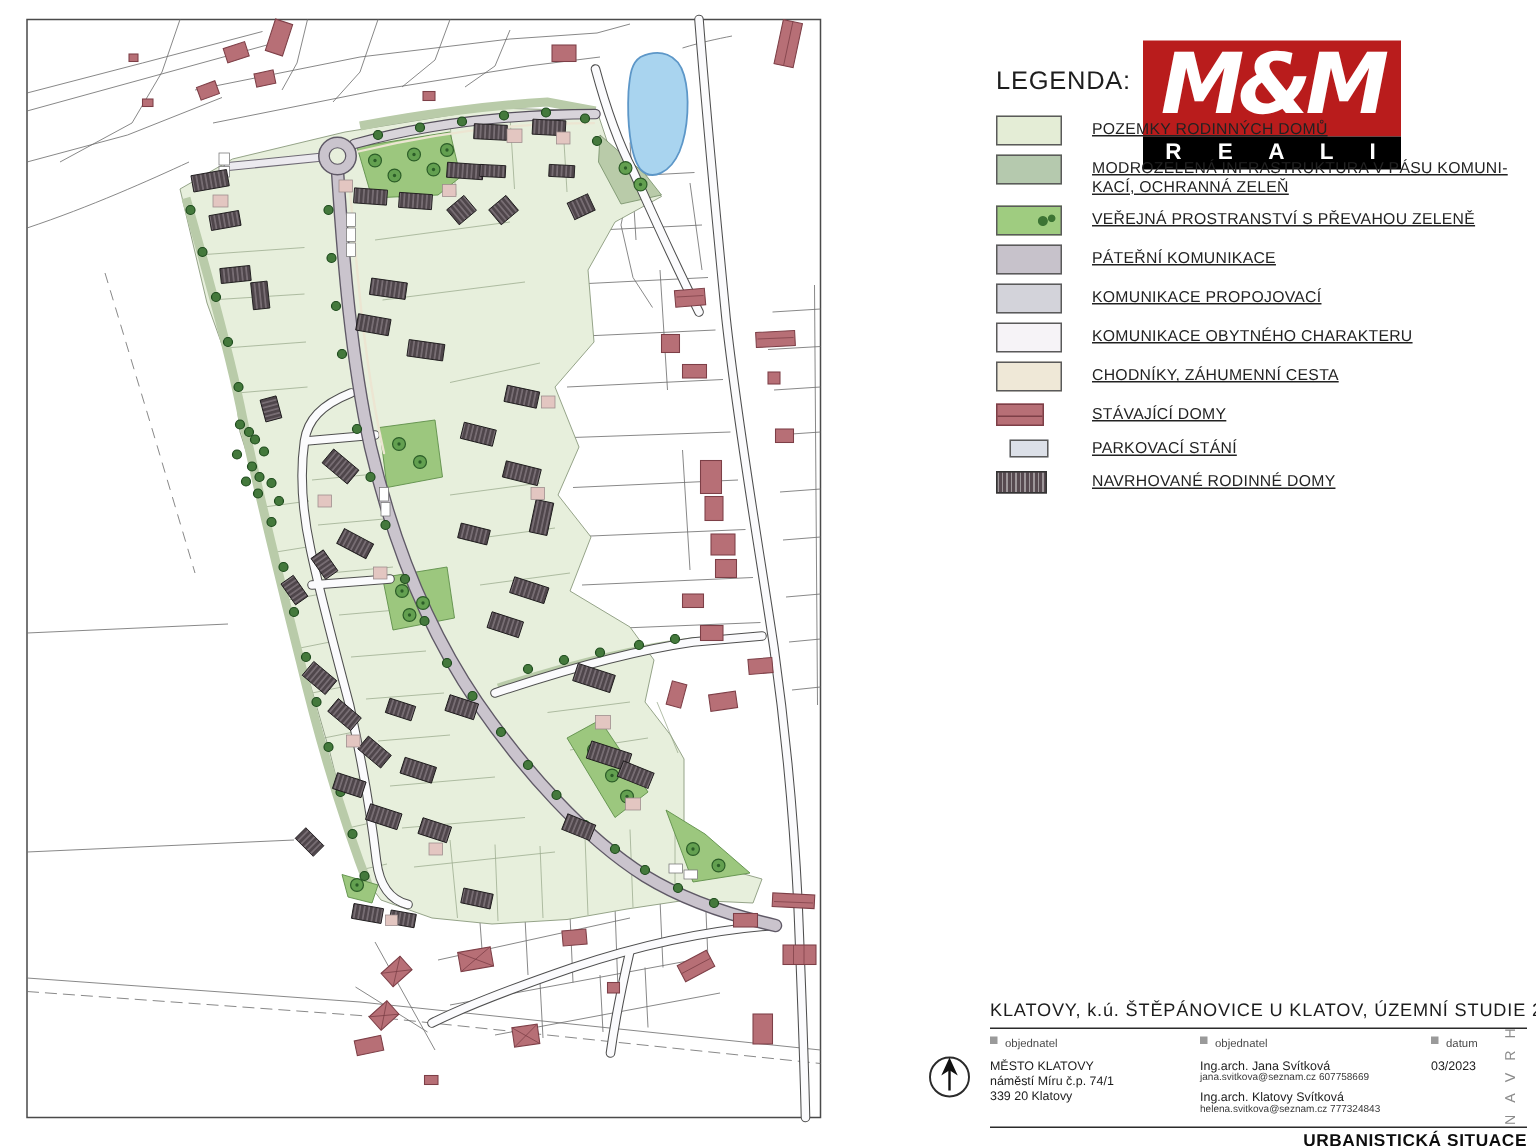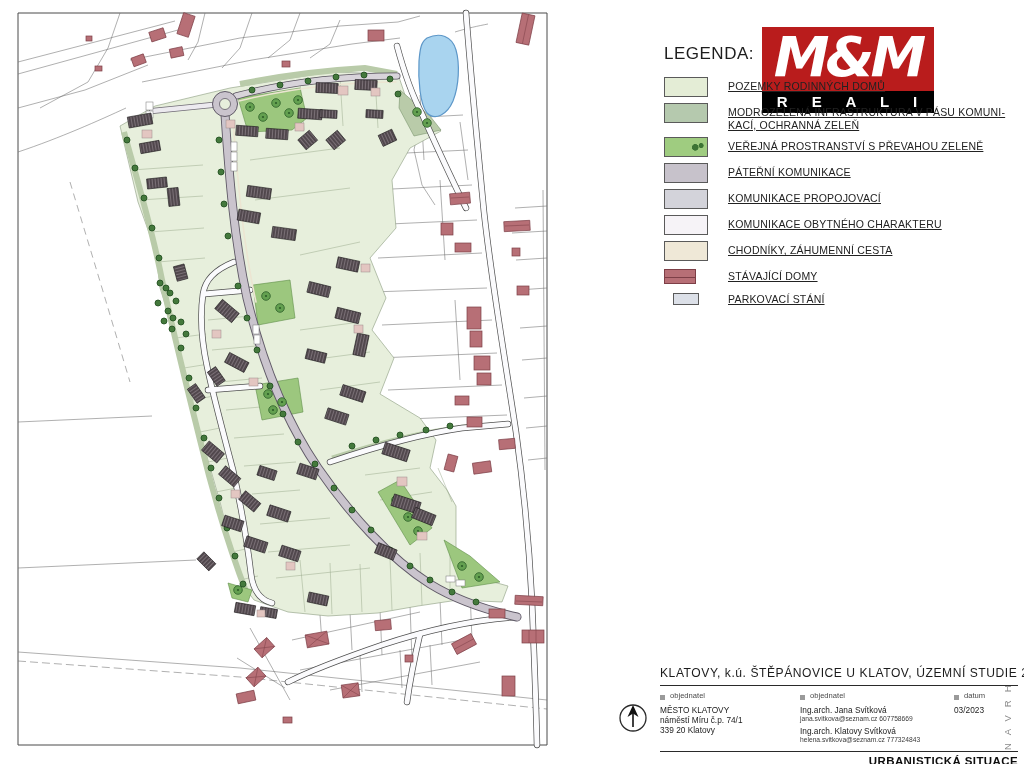--- a/index.html
+++ b/index.html
@@ -28,21 +28,21 @@
   .logo-mm{height:64px;color:#fff;font-weight:bold;font-style:italic;font-size:56px;line-height:60px;
       text-align:center;letter-spacing:-4px;font-family:"DejaVu Sans", sans-serif;}
   .logo-re{height:22px;color:#fff;font-weight:bold;font-size:15px;line-height:22px;text-align:center;letter-spacing:10px;padding-left:8px;box-sizing:border-box;}
   
   .tblock{position:absolute;left:660px;top:666px;width:358px;color:#1c1c1c;}
   .tb-title{font-size:12.1px;letter-spacing:.55px;white-space:nowrap;padding-bottom:5px;border-bottom:1.3px solid #2a2a2a;}
   .tb-cols{display:flex;padding-top:5px;}
   .tb-col1{width:140px;flex:none;}
   .tb-col2{flex:1;}
   .tb-col3{width:64px;flex:none;}
-  .tb-label{font-size:7.6px;color:#4a4a4a;display:flex;align-items:flex-end;margin-bottom:5px;}
+  .tb-label{font-size:7.6px;color:#4a4a4a;display:flex;align-items:flex-start;margin-bottom:5px;}
   .sq{width:5px;height:5px;background:#9a9a9a;display:inline-block;margin-right:5px;flex:none;}
   .tb-line{font-size:8.3px;line-height:10px;}
   .tb-contact{font-size:6.7px;color:#3a3a3a;line-height:8.5px;margin-bottom:2.5px;}
   .tb-foot{border-top:1.3px solid #2a2a2a;margin-top:4px;padding-top:3px;text-align:right;font-weight:bold;font-size:11.5px;color:#0d0d0d;letter-spacing:.4px;}
   .navrh{position:absolute;left:1002px;top:664px;height:86px;writing-mode:vertical-rl;transform:rotate(180deg);
       font-size:9.5px;letter-spacing:8px;color:#8a8a8a;z-index:2;}
   .north{position:absolute;left:612px;top:697px;z-index:2;}
 </style>
 </head>
 <body>
@@ -410,20 +410,24 @@
     <span class="lbl">CHODNÍKY, ZÁHUMENNÍ CESTA</span>
   </div>
   <div class="lrow">
     <span class="sw sw-exist" style="background-color: rgb(183, 111, 118);"></span>
     <span class="lbl">STÁVAJÍCÍ DOMY</span>
   </div>
   <div class="lrow">
     <span class="sw sw-park" style="background-color: rgb(220, 224, 232);"></span>
     <span class="lbl">PARKOVACÍ STÁNÍ</span>
   </div>
+  <div class="lrow">
+    <span class="sw sw-hatch" style="background-color: rgb(87, 74, 80);"></span>
+    <span class="lbl">NAVRHOVANÉ RODINNÉ DOMY</span>
+  </div>
 </div>
 
 <svg class="north" width="42" height="42" viewBox="0 0 42 42" xmlns="http://www.w3.org/2000/svg">
   <circle cx="21" cy="21" r="13" fill="none" stroke="#2b2b2b" stroke-width="1.3"></circle>
   <path d="M21,30 L21,14" stroke="#111" stroke-width="1.6" fill="none"></path>
   <path d="M21,8 L15.5,20 L21,16.5 L26.5,20 Z" fill="#111"></path>
 </svg>
 
 <div class="tblock">
   <div class="tb-title">KLATOVY, k.ú. ŠTĚPÁNOVICE U KLATOV, ÚZEMNÍ STUDIE 23</div>

